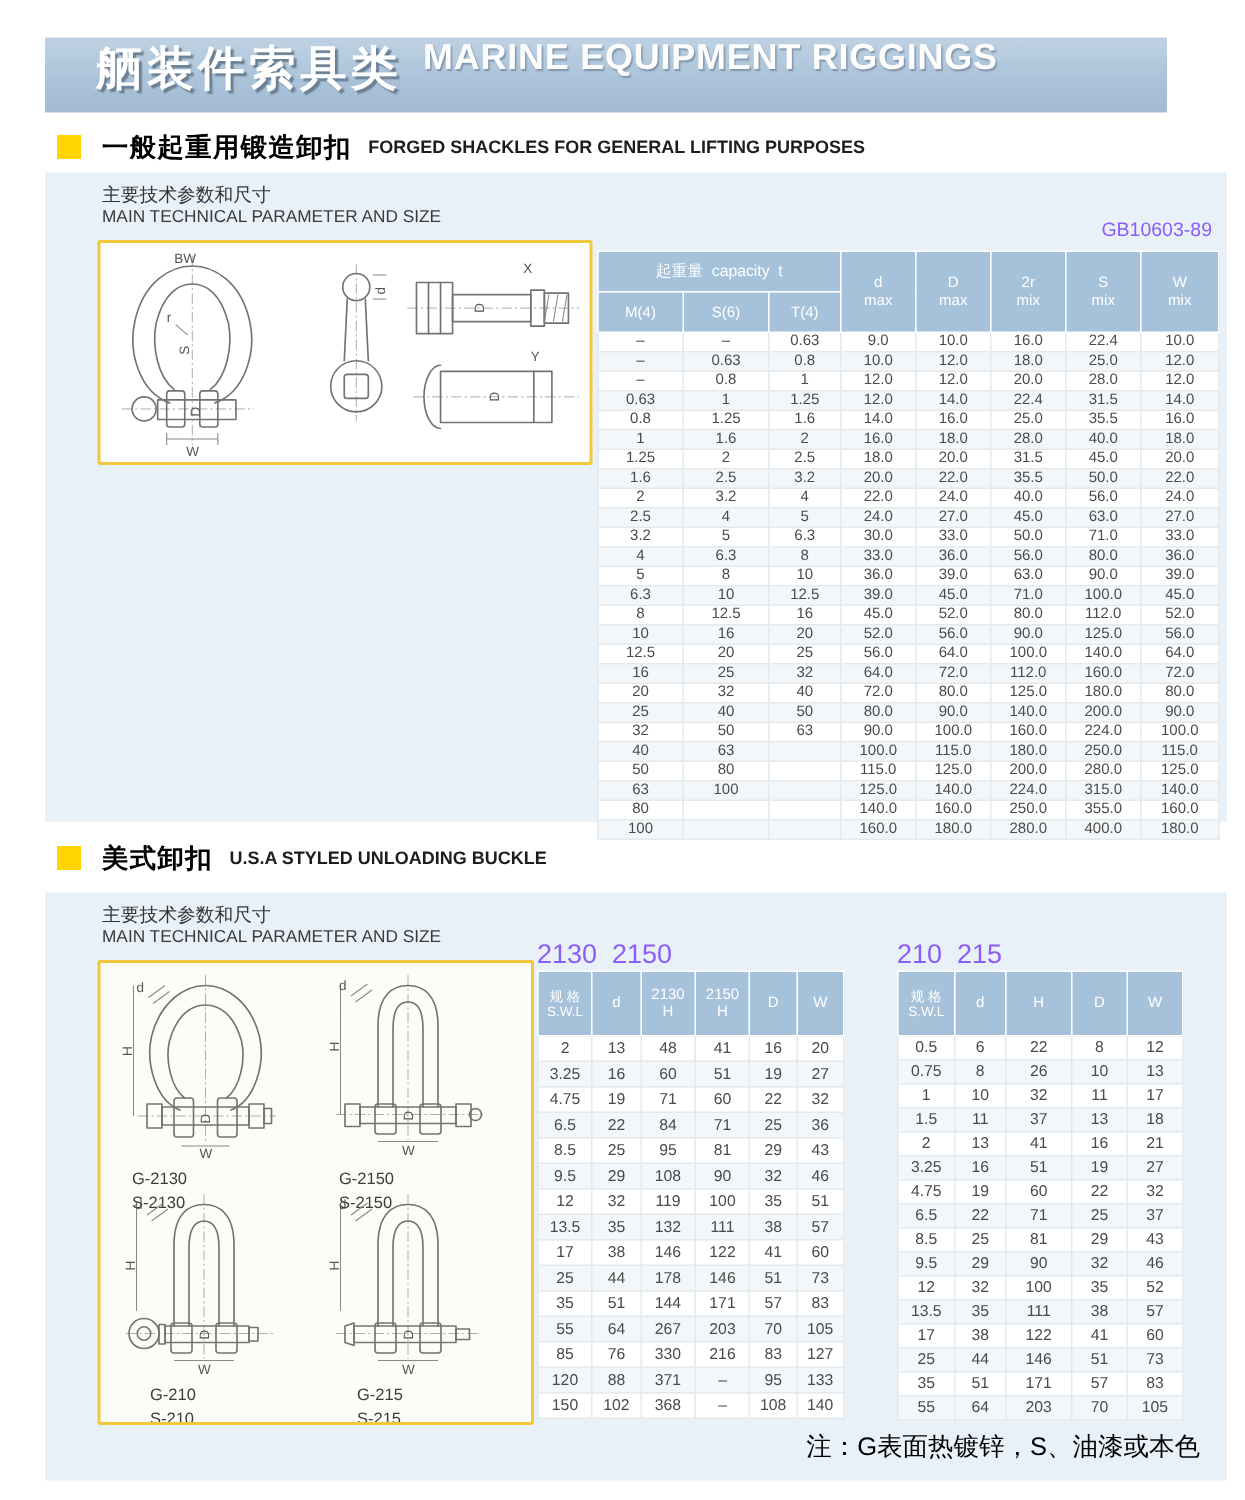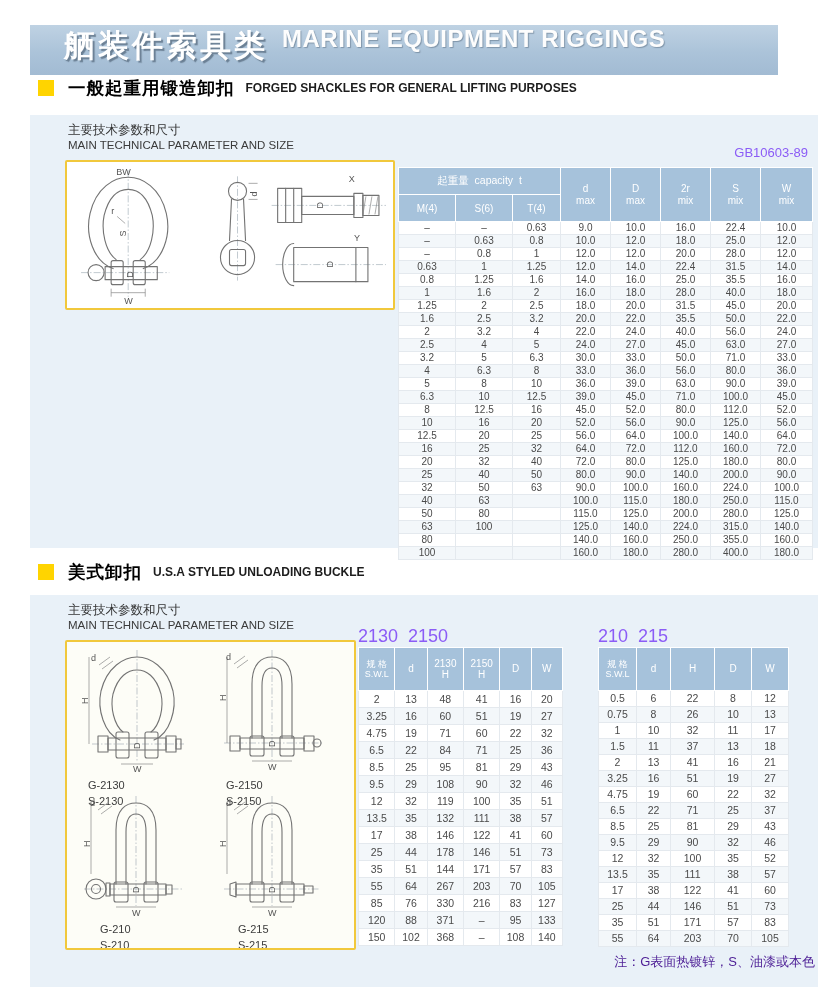--- a/index.html
+++ b/index.html
@@ -13,21 +13,21 @@
   .banner-zh{font-size:31px;font-weight:700;color:#fff;margin-left:34px;letter-spacing:3px;
              text-shadow:2px 2px 1px rgba(95,115,135,.85);}
   .banner-en{font-size:24px;font-weight:700;color:#fdfdfd;margin-left:14px;letter-spacing:.5px;
              text-shadow:1px 1px 1px rgba(95,115,135,.6);}
 
   
   .sec-head{position:absolute;left:38px;display:flex;align-items:center;}
   .sec-head .bullet{width:16px;height:16px;background:#ffd400;margin-right:14px;flex:0 0 auto;}
   .sec-head .h-zh{font-size:17.5px;font-weight:700;color:#000;letter-spacing:1px;}
   .sec-head .h-en{font-size:12px;font-weight:700;color:#1d1d1d;margin-left:11px;}
-  .sec-head-1{top:76px;justify-content:center;}
+  .sec-head-1{top:86px;justify-content:center;}
   .sec-head-2{top:560px;}
 
   
   .panel{position:absolute;left:30px;width:788px;background:#e9f1f8;}
   .panel-1{top:115px;height:433px;}
   .panel-2{top:595px;height:392px;}
   .param{position:absolute;left:38px;top:7px;line-height:1.3;}
   .param .p-zh{font-size:12.5px;color:#333;}
   .param .p-en{font-size:11.5px;color:#3a3a3a;}
   .standard{position:absolute;right:10px;top:30px;font-size:13px;color:#8b5cf6;}
@@ -61,21 +61,21 @@
   .cap-line{position:absolute;font-size:18px;font-weight:400;color:#8b5cf6;white-space:pre;}
   .cap-left{left:328px;top:31px;}
   .cap-right{left:568px;top:31px;}
   .t2{position:absolute;left:328px;top:52px;width:205px;}
   .t3{position:absolute;left:568px;top:52px;width:190px;}
   .t2 th,.t3 th{font-size:10px;height:42px;}
   .t2 .swl span,.t3 .swl span{font-size:9px;}
   .t2 td{font-size:10.5px;height:16px;line-height:1;}
   .t3 td{font-size:10.5px;height:15px;line-height:1;}
 
-  .note{position:absolute;right:3px;top:358px;font-size:13px;color:#4c1d95;}
+  .note{position:absolute;right:18px;top:358px;font-size:17px;color:#000000;}
 </style>
 </head>
 <body>
 
 <div class="page">
 
   <header class="banner">
     <span class="banner-zh">舾装件索具类</span>
     <span class="banner-en">MARINE EQUIPMENT RIGGINGS</span>
   </header>

